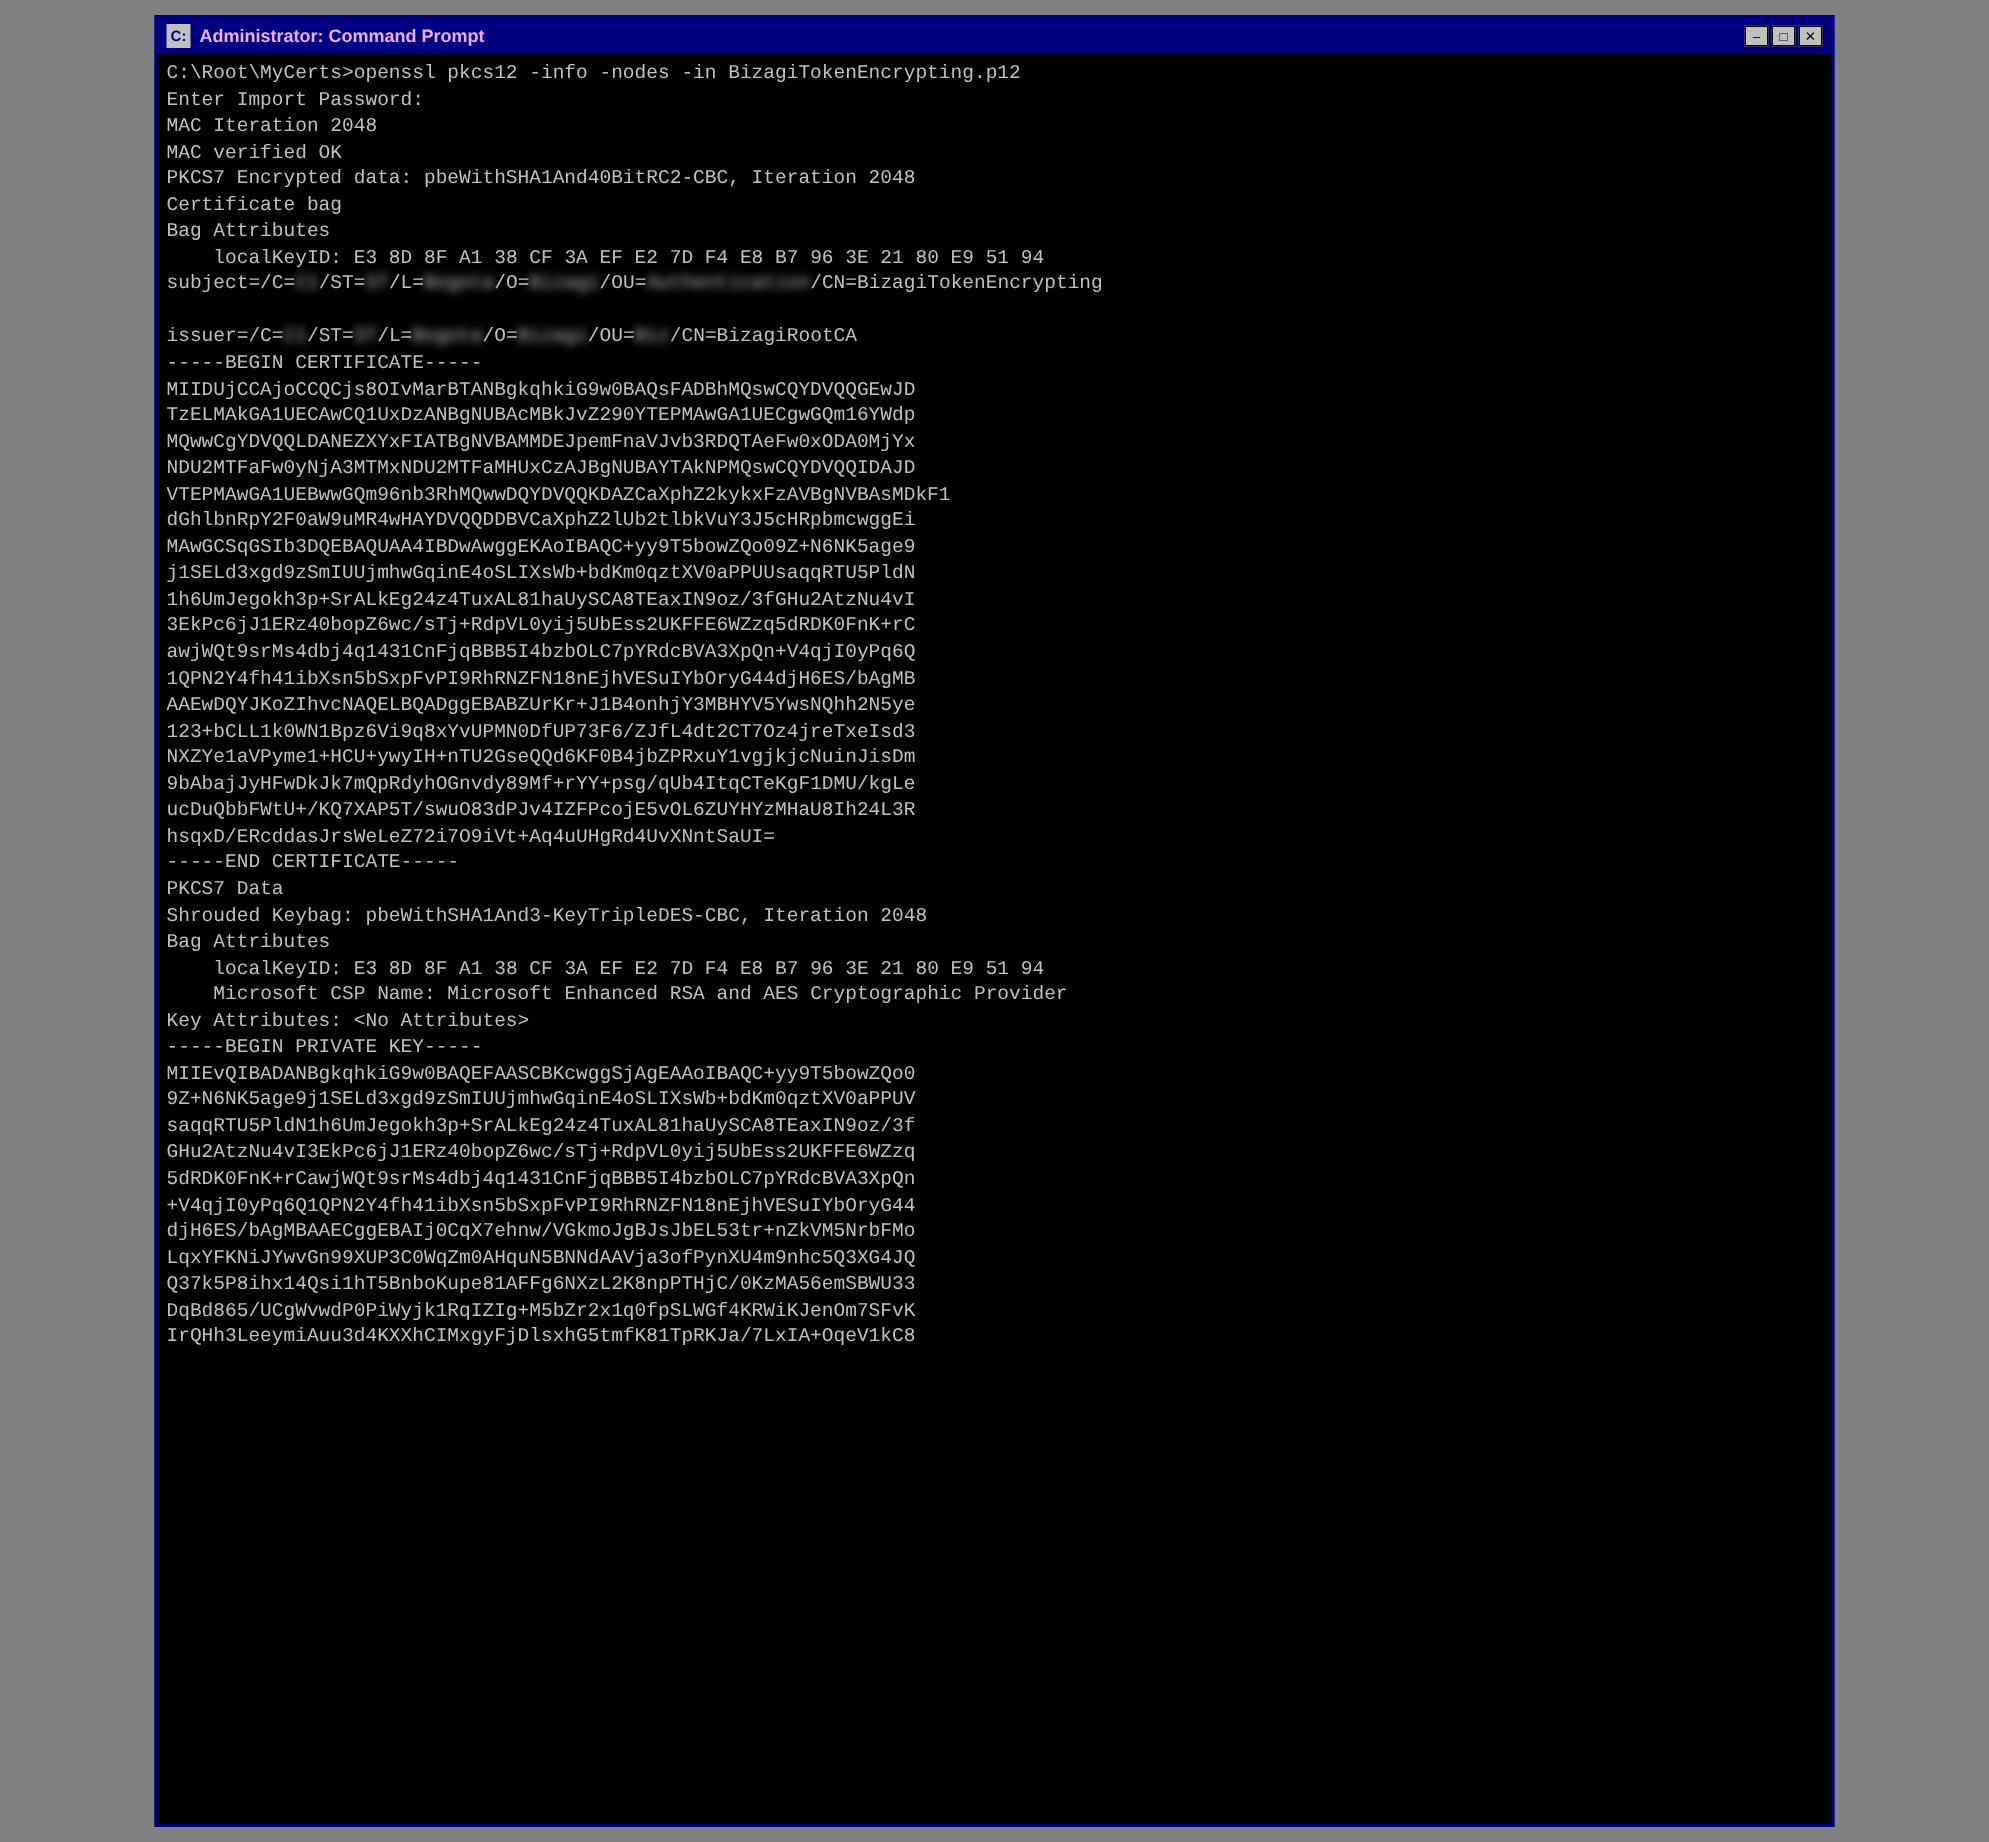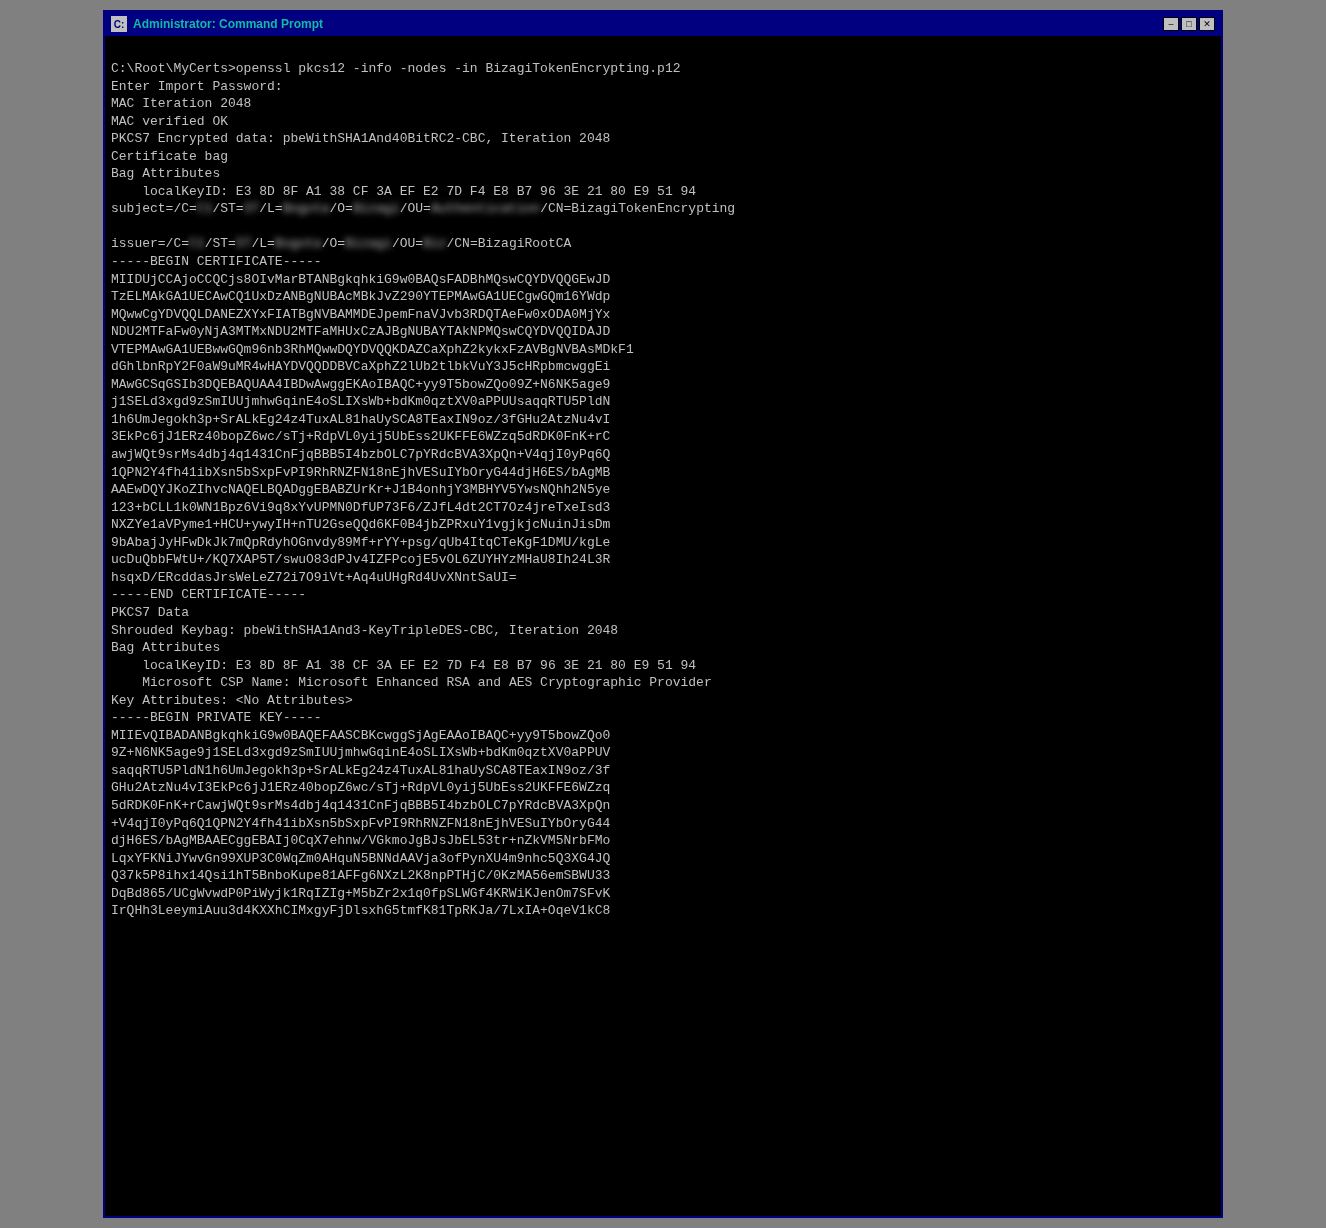--- a/index.html
+++ b/index.html
@@ -47,21 +47,21 @@
       align-items: center;
       justify-content: center;
       font-size: 10px;
       color: #000080;
       font-weight: bold;
     }
 
     .title-text {
       font-size: 12px;
       font-weight: bold;
-      color: #14b8a6;
+      color: #f0abfc;
     }
 
     .title-bar-buttons {
       display: flex;
       gap: 2px;
     }
 
     .title-btn {
       width: 16px;
       height: 14px;
@@ -87,21 +87,20 @@
       line-height: 1.35;
     }
 
     .terminal-body pre {
       white-space: pre-wrap;
       word-break: break-all;
       color: #c0c0c0;
       font-family: 'Courier New', Courier, monospace;
       font-size: 13px;
       line-height: 1.35;
-      margin-top: 20px;
     }
 
     .blurred {
       filter: blur(3px);
       display: inline;
     }
   </style>
 </head>
 <body>
 

